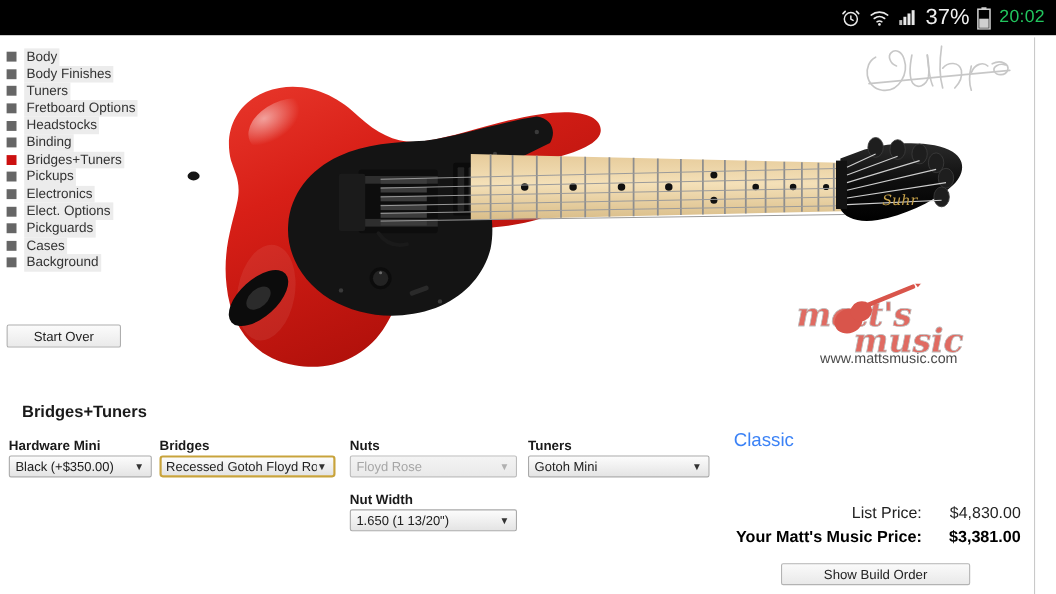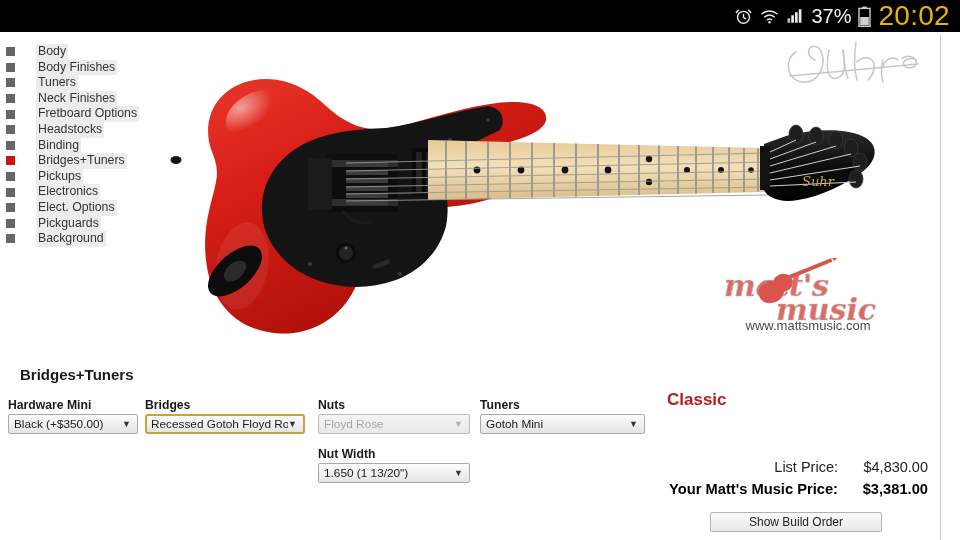--- a/index.html
+++ b/index.html
@@ -11,28 +11,28 @@
   }
   #screen { position: relative; width: 960px; height: 540px; background: #fff; }
 
   
   #statusbar {
     position: absolute; left: 0; top: 0; width: 960px; height: 32px;
     background: #000; color: #e8e8e8;
     display: flex; align-items: center; justify-content: flex-end;
     padding-right: 10px; gap: 7px;
   }
-  #statusbar .sb-text { font-size: 28px; letter-spacing: .3px; color: #eab308; }
+  #statusbar .sb-text { font-size: 16px; letter-spacing: .3px; color: #22c55e; }
   #statusbar .sb-pct { font-size: 20px; color: #f0f0f0; }
   .sb-ico { display: flex; align-items: center; }
 
   
   #sidebar { position: absolute; left: 6px; top: 44px; width: 135px; }
   .side-item {
-    display: flex; align-items: center; gap: 21px;
+    display: flex; align-items: center; gap: 7px;
     height: 15.6px; line-height: 15.6px; cursor: default;
   }
   .side-sq { width: 9px; height: 9px; background: #666; flex: 0 0 auto; }
   .side-sq.active { background: #cc1111; }
   .side-label {
     font-size: 12.3px; color: #333; background: #ececec;
     padding: 0 2px; white-space: nowrap;
   }
   #start-over {
     position: absolute; left: 6px; top: 295px;
@@ -91,21 +91,21 @@
 
   #f-hardware { left: 8px;   top: 398px; width: 130px; }
   #f-bridges  { left: 145px; top: 398px; width: 160px; }
   #f-nuts     { left: 318px; top: 398px; width: 152px; }
   #f-tuners   { left: 480px; top: 398px; width: 165px; }
   #f-nutwidth { left: 318px; top: 447px; width: 152px; }
 
   
   #model-name {
     position: absolute; left: 667px; top: 390px;
-    font-size: 17px; font-weight: bold; color: #b91c1c;
+    font-size: 17px; font-weight: normal; color: #3b82f6;
   }
   #price-rows { position: absolute; left: 640px; top: 459px; width: 288px; }
   .price-row { display: flex; justify-content: flex-end; align-items: flex-end; }
   #row-list { font-size: 14.5px; color: #222; margin-bottom: 6px; }
   #row-list .p-label { margin-right: 8px; }
   #row-your { font-size: 14.7px; font-weight: bold; color: #000; }
   #row-your .p-label { margin-right: 8px; }
   .p-amount { min-width: 82px; text-align: right; }
   #show-build {
     position: absolute; left: 710px; top: 512px;
@@ -164,24 +164,20 @@
     <div class="side-item">
       <span class="side-sq"></span>
       <span class="side-label">Body Finishes</span>
     </div>
     <div class="side-item">
       <span class="side-sq"></span>
       <span class="side-label">Tuners</span>
     </div>
     <div class="side-item">
       <span class="side-sq"></span>
-      <span class="side-label">Neck Finishes</span>
-    </div>
-    <div class="side-item">
-      <span class="side-sq"></span>
       <span class="side-label">Fretboard Options</span>
     </div>
     <div class="side-item">
       <span class="side-sq"></span>
       <span class="side-label">Headstocks</span>
     </div>
     <div class="side-item">
       <span class="side-sq"></span>
       <span class="side-label">Binding</span>
     </div>
@@ -200,24 +196,29 @@
     <div class="side-item">
       <span class="side-sq"></span>
       <span class="side-label">Elect. Options</span>
     </div>
     <div class="side-item">
       <span class="side-sq"></span>
       <span class="side-label">Pickguards</span>
     </div>
     <div class="side-item">
       <span class="side-sq"></span>
+      <span class="side-label">Cases</span>
+    </div>
+    <div class="side-item">
+      <span class="side-sq"></span>
       <span class="side-label">Background</span>
     </div>
   </div>
 
+  <button id="start-over">Start Over</button>
 
   <div id="stage">
     <svg width="790" height="320" viewBox="0 0 790 320">
       <defs>
         <linearGradient id="bodyGrad" x1="0" y1="0" x2="0.6" y2="1">
           <stop offset="0%" stop-color="#e8372b"></stop>
           <stop offset="35%" stop-color="#d81f17"></stop>
           <stop offset="100%" stop-color="#a80d08"></stop>
         </linearGradient>
         <linearGradient id="fbGrad" x1="0" y1="0" x2="0" y2="1">

